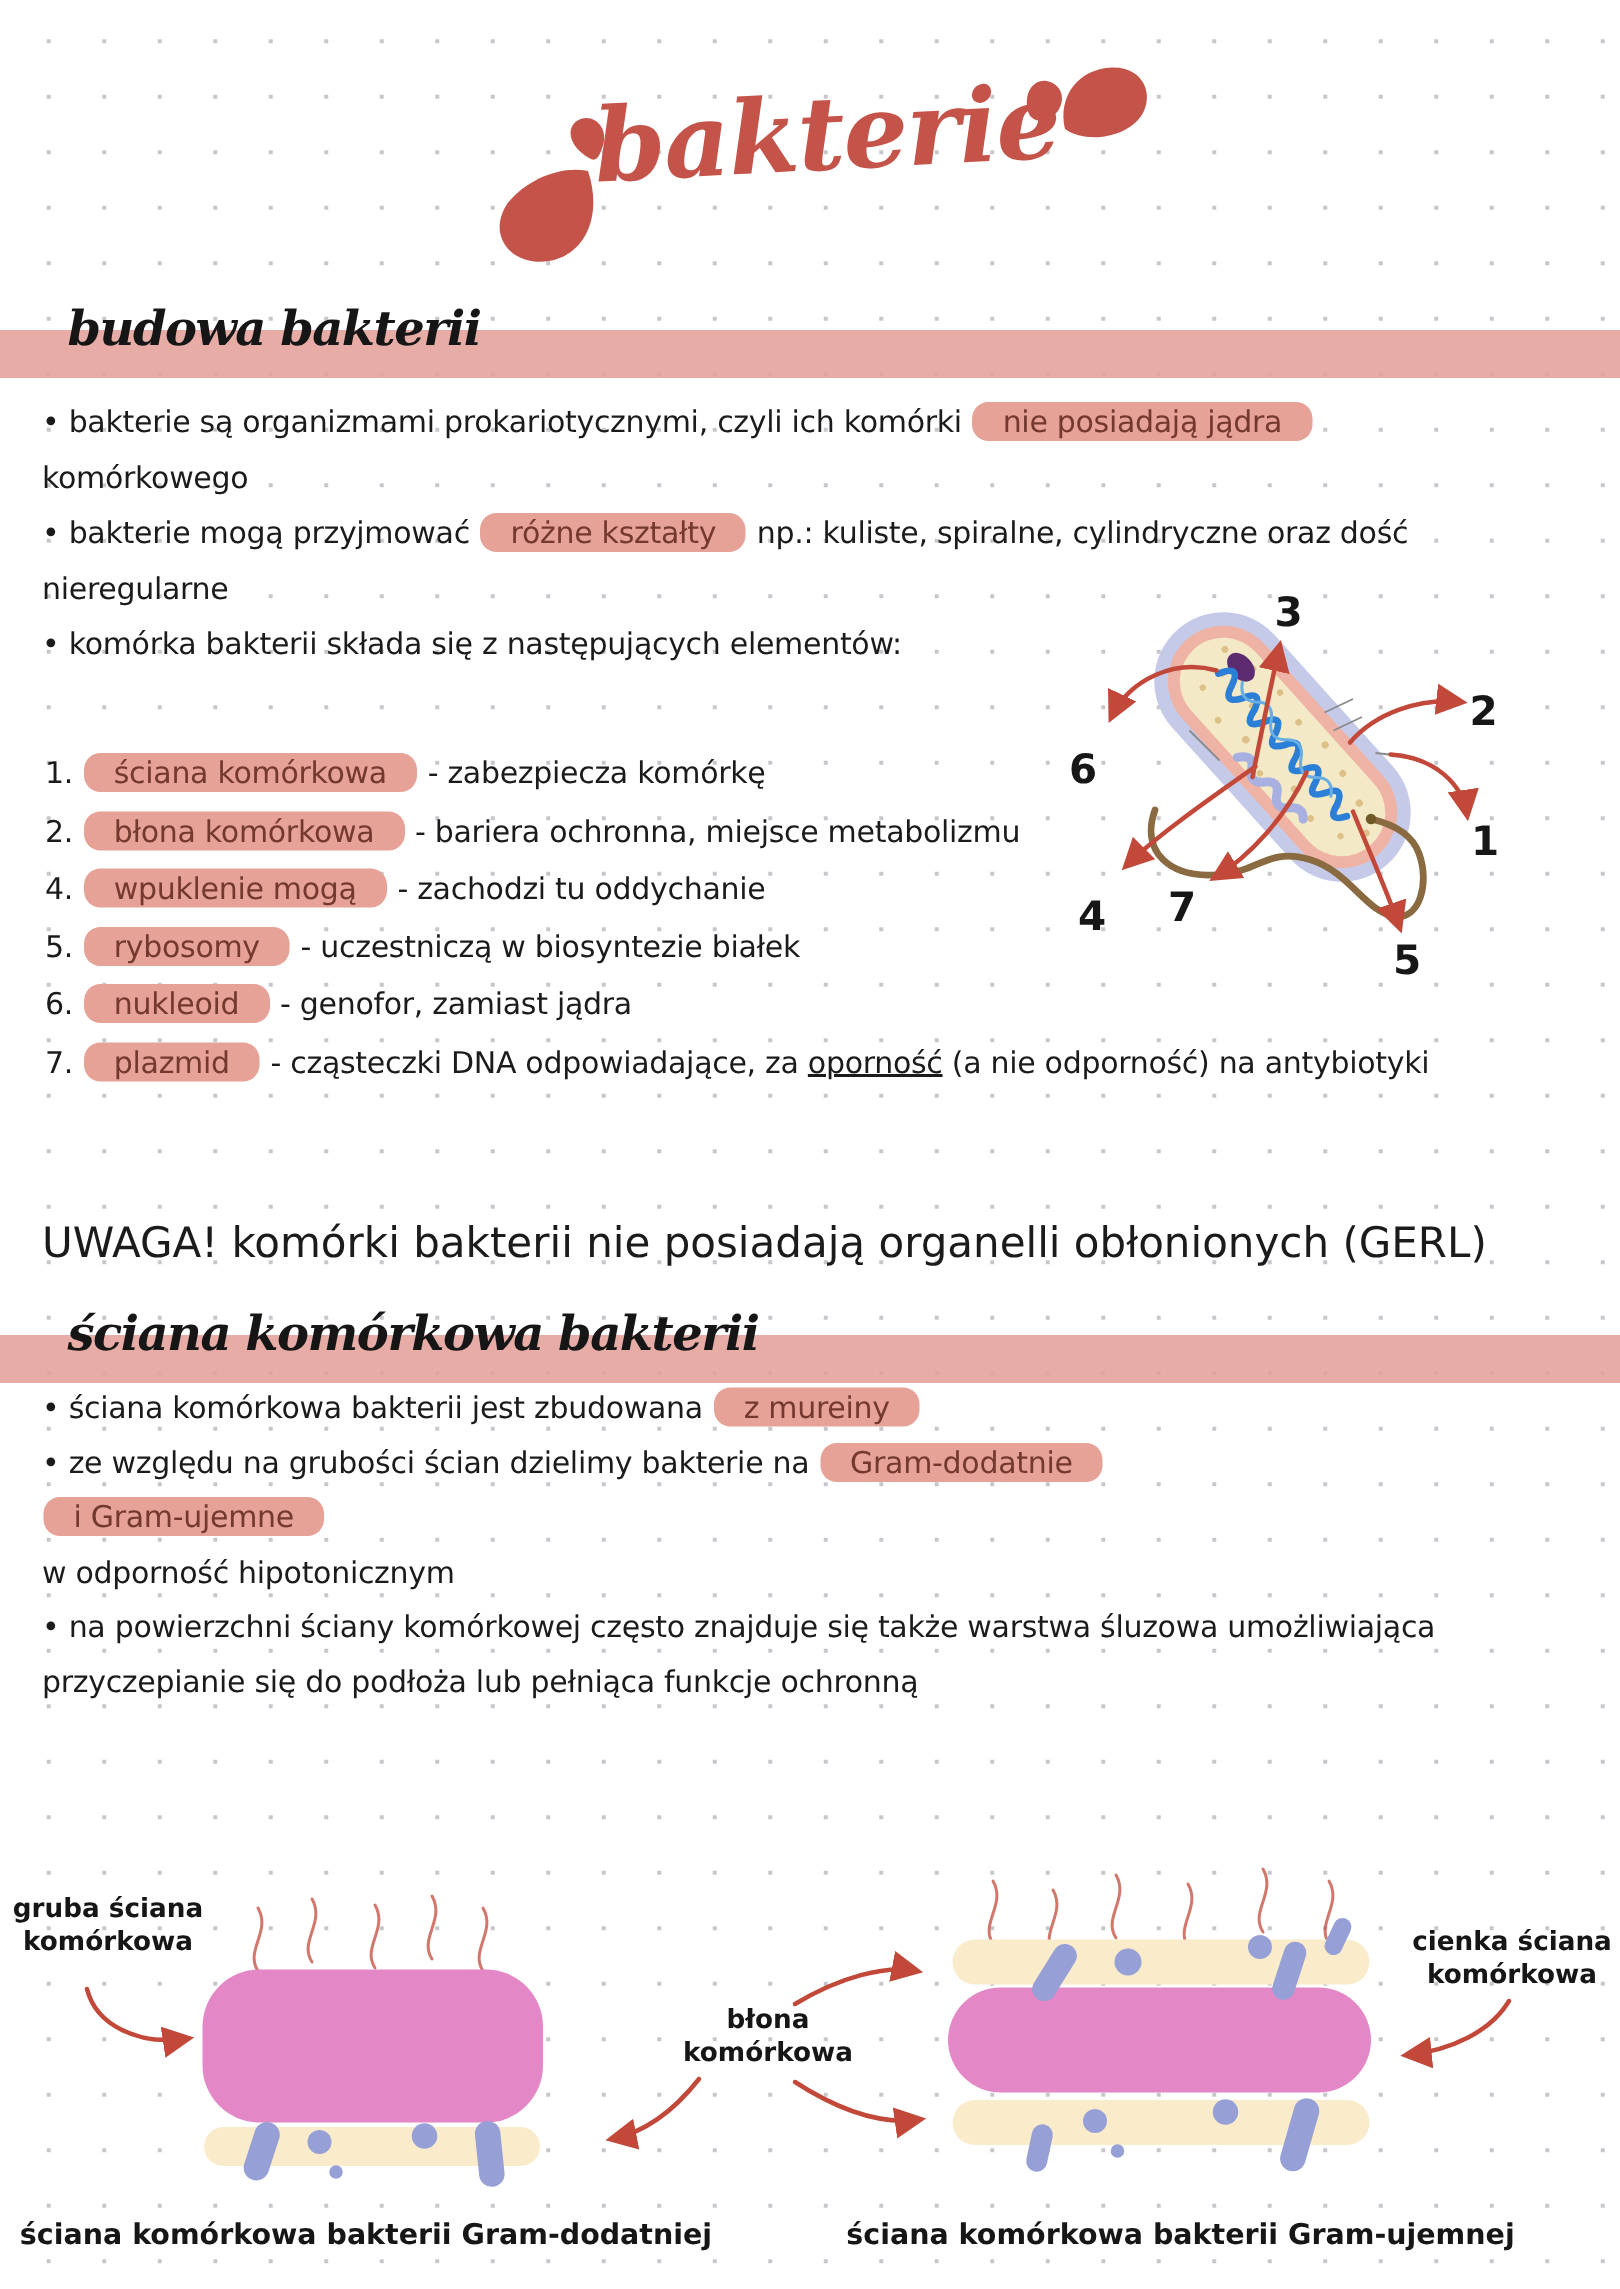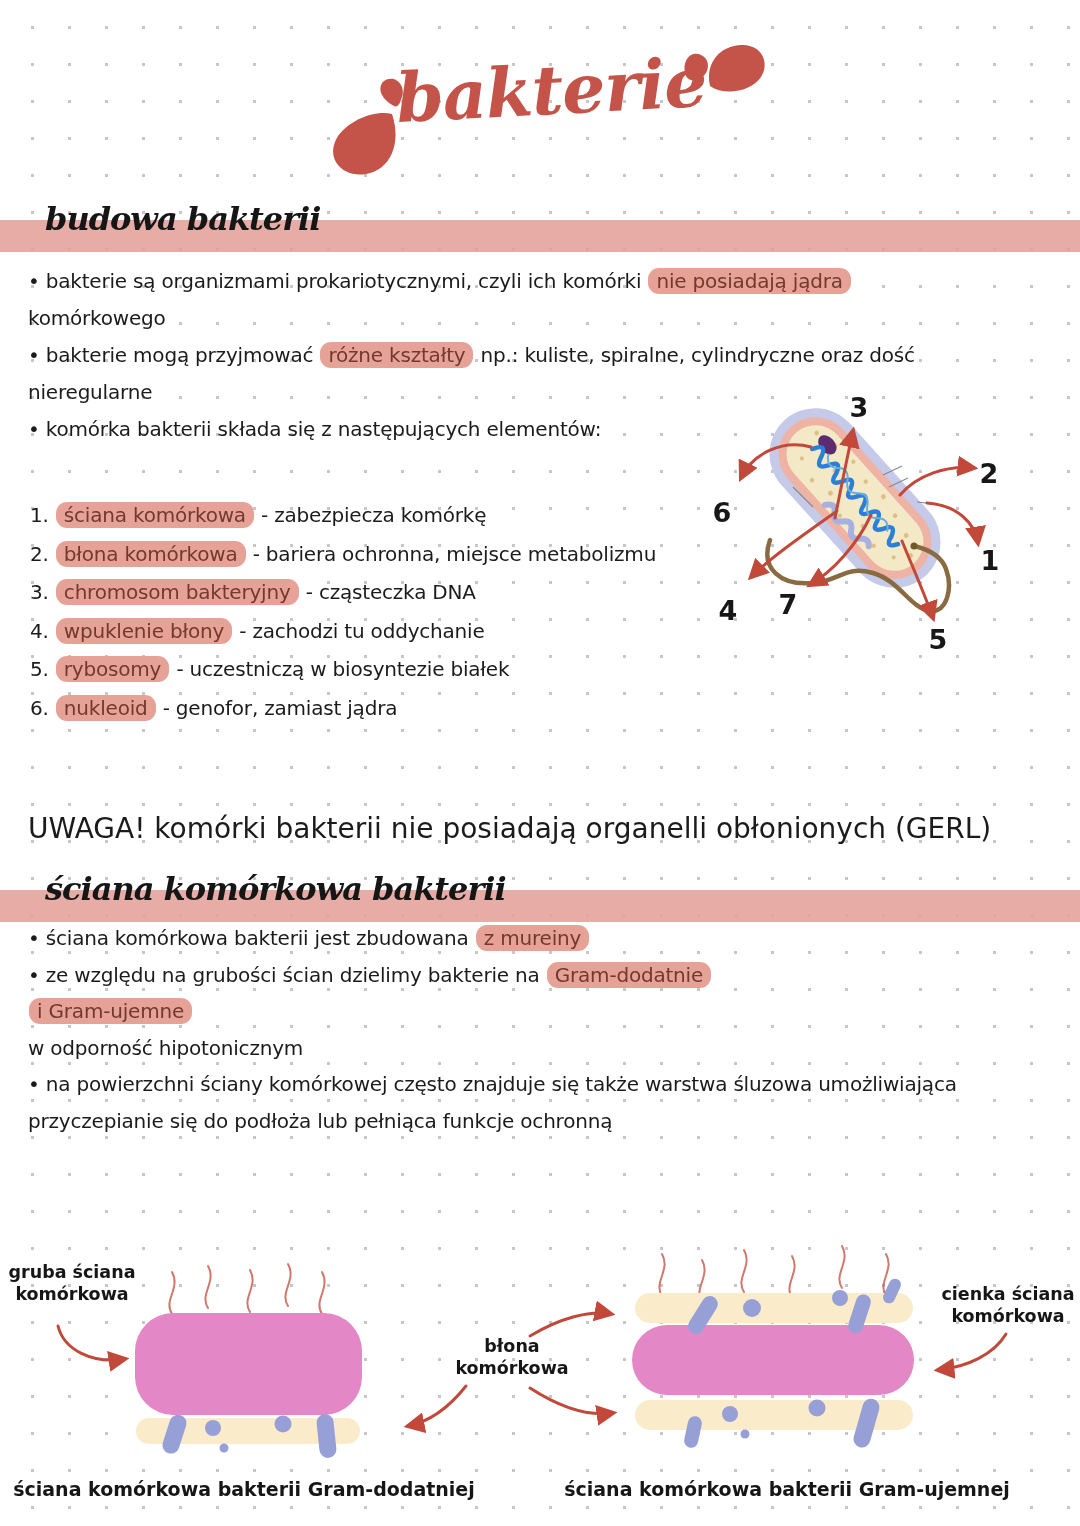--- a/index.html
+++ b/index.html
@@ -16,21 +16,21 @@
   #bar1{top:220px;} #bar2{top:890px;}
   .script-heading{position:absolute;left:45px;font-family:"DejaVu Serif",serif;font-style:italic;
     font-weight:700;font-size:32px;color:#161616;letter-spacing:-1px;white-space:nowrap;}
   #heading1{top:200px;} #heading2{top:870px;}
   .rich{position:absolute;left:28px;color:#1b1b1b;font-size:20px;letter-spacing:-.2px;}
   .rich .rich-line{white-space:nowrap;}
   #intro{top:263px;} #intro .rich-line{height:37px;line-height:37px;}
   #list{top:496px;left:30px;} #list .rich-line{height:38.5px;line-height:38.5px;}
   #bullets2{top:920px;} #bullets2 .rich-line{height:36.5px;line-height:36.5px;}
   #note{position:absolute;left:28px;top:812px;font-size:28px;color:#1b1b1b;white-space:nowrap;}
-  .hl{background:var(--pill-pink);color:var(--pill-text);border-radius:11px;padding:1px 8px;margin:0 1px;}
+  .hl{background:var(--pill-pink);color:var(--pill-text);border-radius:11px;padding:1px 20px;margin:0 1px;}
   .u{text-decoration:underline;}
   svg{position:absolute;overflow:visible;}
   #bacterium{left:695px;top:383px;}
   #figures{left:0;top:1238px;}
   .cap{fill:var(--capsule-lavender);}
   .wall{fill:var(--wall-salmon);}
   .cyt{fill:var(--cytoplasm-cream);}
   .dot{fill:#d8b87c;opacity:.85;}
   .dna{stroke:var(--dna-blue);stroke-width:4.5;fill:none;stroke-linecap:round;stroke-linejoin:round;}
   .dna2{stroke:#69aee2;stroke-width:2;fill:none;stroke-linecap:round;}
@@ -67,24 +67,24 @@
   <div class="rich" id="intro">
       <div class="rich-line"><span>• bakterie są organizmami prokariotycznymi, czyli ich komórki </span><span class="hl">nie posiadają jądra</span></div>
       <div class="rich-line"><span>komórkowego</span></div>
       <div class="rich-line"><span>• bakterie mogą przyjmować </span><span class="hl">różne kształty</span><span> np.: kuliste, spiralne, cylindryczne oraz dość</span></div>
       <div class="rich-line"><span>nieregularne</span></div>
       <div class="rich-line"><span>• komórka bakterii składa się z następujących elementów:</span></div>
     </div>
   <div class="rich" id="list">
       <div class="rich-line"><span>1. </span><span class="hl">ściana komórkowa</span><span> - zabezpiecza komórkę</span></div>
       <div class="rich-line"><span>2. </span><span class="hl">błona komórkowa</span><span> - bariera ochronna, miejsce metabolizmu</span></div>
-      <div class="rich-line"><span>3. </span><span class="hl">chromosom bakteryjny</span><span> - cząsteczka DNA</span></div>
-      <div class="rich-line"><span>4. </span><span class="hl">wpuklenie błony</span><span> - zachodzi tu oddychanie</span></div>
+      <div class="rich-line"><span>4. </span><span class="hl">wpuklenie mogą</span><span> - zachodzi tu oddychanie</span></div>
       <div class="rich-line"><span>5. </span><span class="hl">rybosomy</span><span> - uczestniczą w biosyntezie białek</span></div>
       <div class="rich-line"><span>6. </span><span class="hl">nukleoid</span><span> - genofor, zamiast jądra</span></div>
+      <div class="rich-line"><span>7. </span><span class="hl">plazmid</span><span> - cząsteczki DNA odpowiadające, za </span><span class="u">oporność</span><span> (a nie odporność) na antybiotyki</span></div>
     </div>
   <div id="note">UWAGA! komórki bakterii nie posiadają organelli obłonionych (GERL)</div>
 
   <svg id="bacterium" width="320" height="275" viewBox="0 0 320 275">
     <defs>
       <marker id="ah" markerWidth="7" markerHeight="7" refX="5.5" refY="3.5" orient="auto">
         <path d="M0,0 L7,3.5 L0,7 Z" fill="#c2493a"></path>
       </marker>
     </defs>
     <g transform="rotate(48 160 115)">

